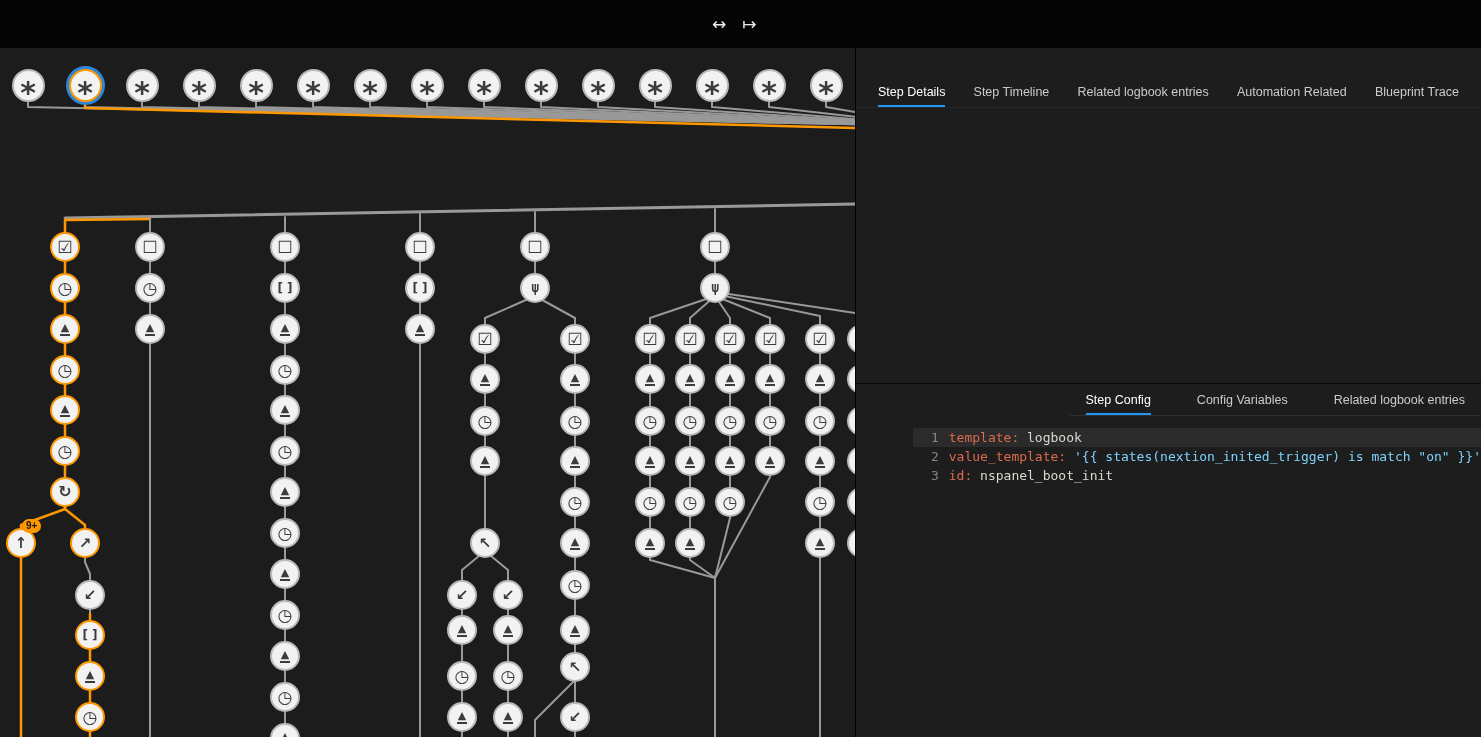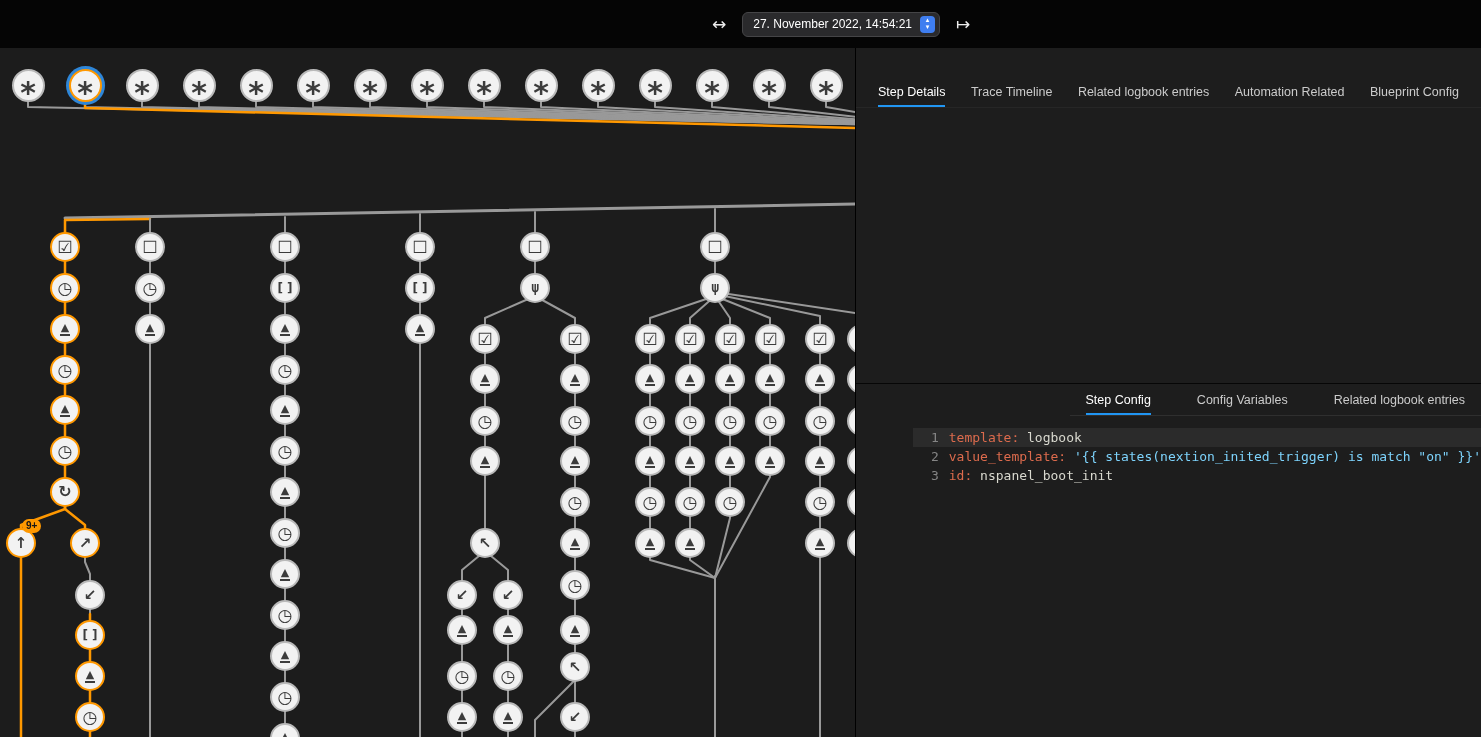--- a/index.html
+++ b/index.html
@@ -94,27 +94,20 @@
   .ck{color:#dd6b4d;white-space:pre;}
   .cv-plain{color:#d9d9cf;white-space:pre;}
   .cv-string{color:#7dd3fc;white-space:pre;}
 </style>
 </head>
 <body>
 
 <div class="topbar">
   <div class="nav-group">
     <span class="navarrow">↔</span>
-    <div class="run-select">
-      <span class="val">27. November 2022, 14:54:21</span>
-      <span class="stepper">
-        <span>▴</span>
-        <span>▾</span>
-      </span>
-    </div>
     <span class="navarrow">↦</span>
   </div>
 </div>
 
 <div class="main">
 
   <div class="graph" id="graph">
       <svg width="855" height="689" viewBox="0 0 855 689">
         <polyline points="28,53 28,59 935,78" fill="none" stroke="#999999" stroke-width="2" stroke-linejoin="round" stroke-linecap="round"></polyline>
         <polyline points="85,53 85,59 935,78" fill="none" stroke="#999999" stroke-width="2" stroke-linejoin="round" stroke-linecap="round"></polyline>
@@ -475,24 +468,24 @@
       </div>
       <div class="gnode" style="left: 847px; top: 480px;"></div>
       <div class="badge9" style="left: 22px; top: 471px;">9+</div>
     </div>
 
   <div class="right">
 
     <div class="panel-top">
       <div class="tabbar top">
         <span class="tab selected">Step Details</span>
-        <span class="tab">Trace Timeline</span>
+        <span class="tab">Step Timeline</span>
         <span class="tab">Related logbook entries</span>
         <span class="tab">Automation Related</span>
-        <span class="tab">Blueprint Config</span>
+        <span class="tab">Blueprint Trace</span>
       </div>
     </div>
 
     <div class="panel-bottom">
       <div class="tabbar bottom">
         <span class="tab selected">Step Config</span>
         <span class="tab">Config Variables</span>
         <span class="tab">Related logbook entries</span>
       </div>
       <div class="codeblock">

